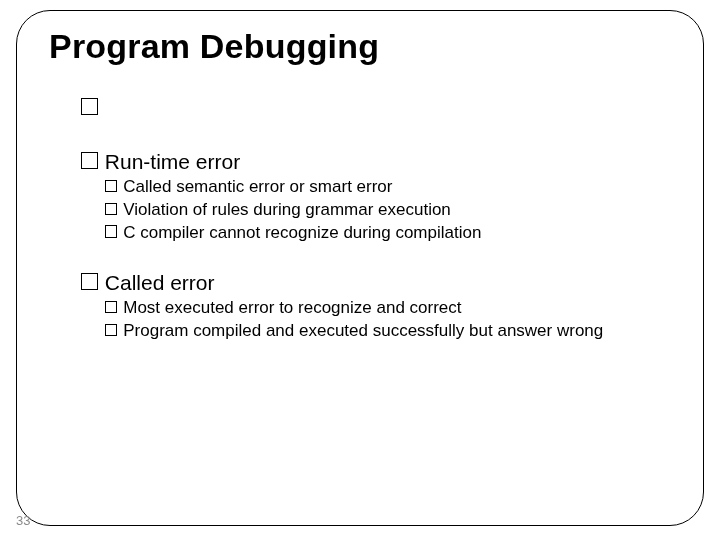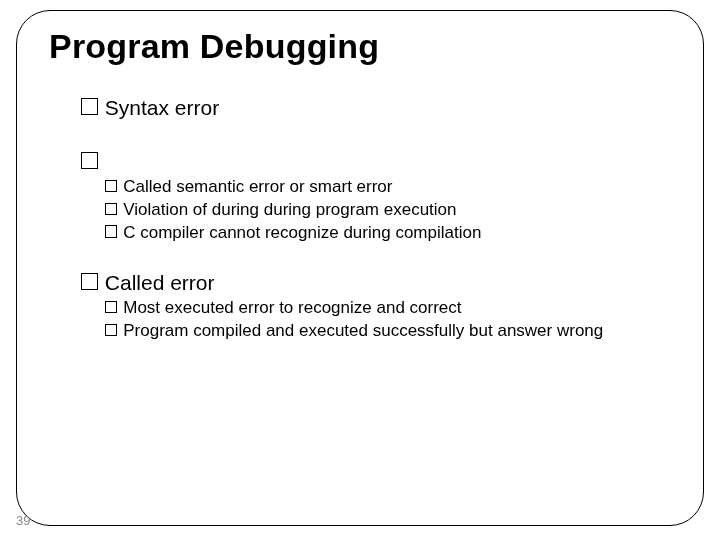--- a/index.html
+++ b/index.html
@@ -81,46 +81,46 @@
 </style>
 </head>
 <body>
 
 <div class="slide">
   <div class="frame">
     <div class="title">Program Debugging</div>
     <div class="content">
 
       <div class="l1">
-        <span class="ck"></span><span>Syntax error</span>
+        <span class="ck"></span>
       </div>
 
       <div class="gap"></div>
 
       <div class="l1">
-        <span class="ck"></span>
+        <span class="ck"></span><span>Run-time error</span>
       </div>
       <div class="l2">
         <span class="ck"></span><span>Called semantic error or smart error</span>
       </div>
       <div class="l2">
-        <span class="ck"></span><span>Violation of during during program execution</span>
+        <span class="ck"></span><span>Violation of rules during grammar execution</span>
       </div>
       <div class="l2">
         <span class="ck"></span><span>C compiler cannot recognize during compilation</span>
       </div>
 
       <div class="gap"></div>
 
       <div class="l1">
         <span class="ck"></span><span>Called error</span>
       </div>
       <div class="l2">
         <span class="ck"></span><span>Most executed error to recognize and correct</span>
       </div>
       <div class="l2">
         <span class="ck"></span><span>Program compiled and executed successfully but answer wrong</span>
       </div>
 
     </div>
   </div>
-  <div class="page-num">39</div>
+  <div class="page-num">33</div>
 </div>
 
 </body></html>

